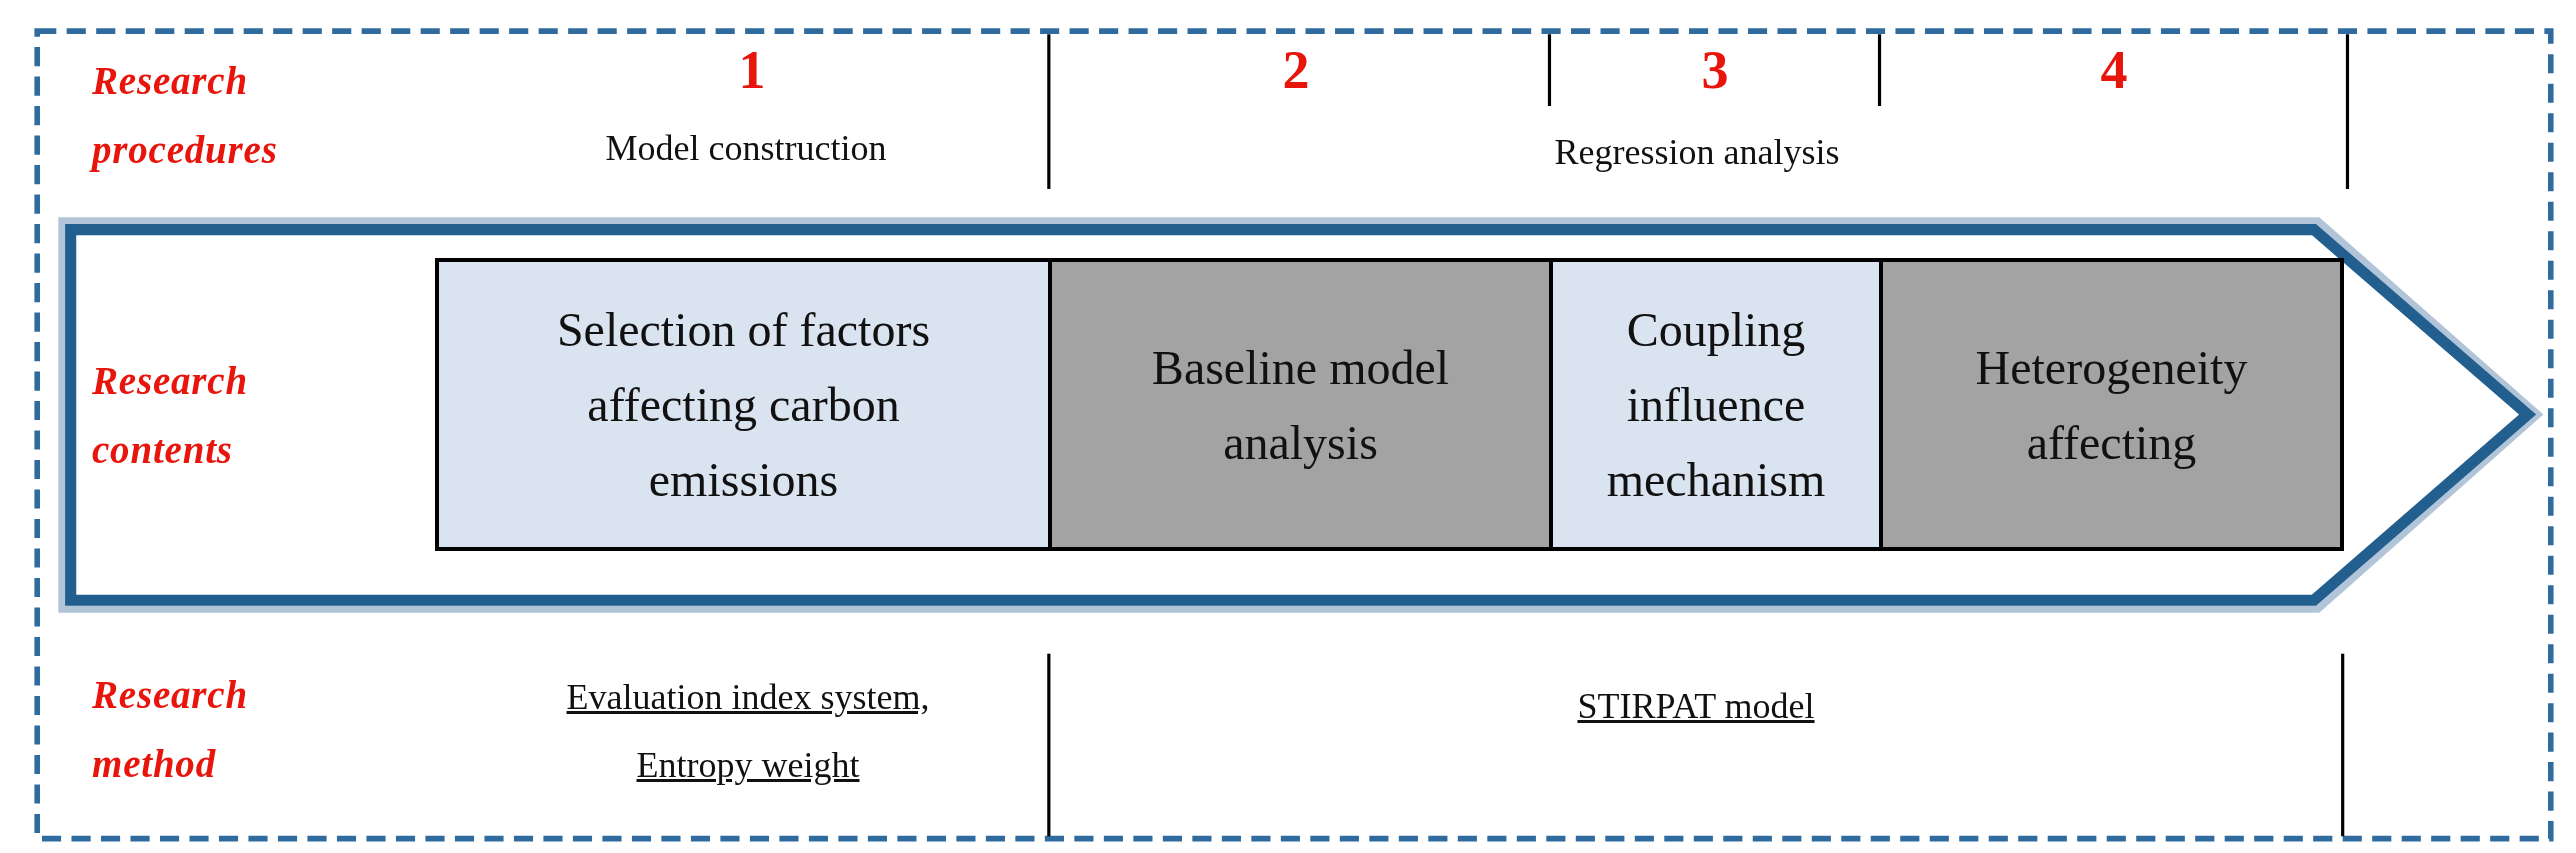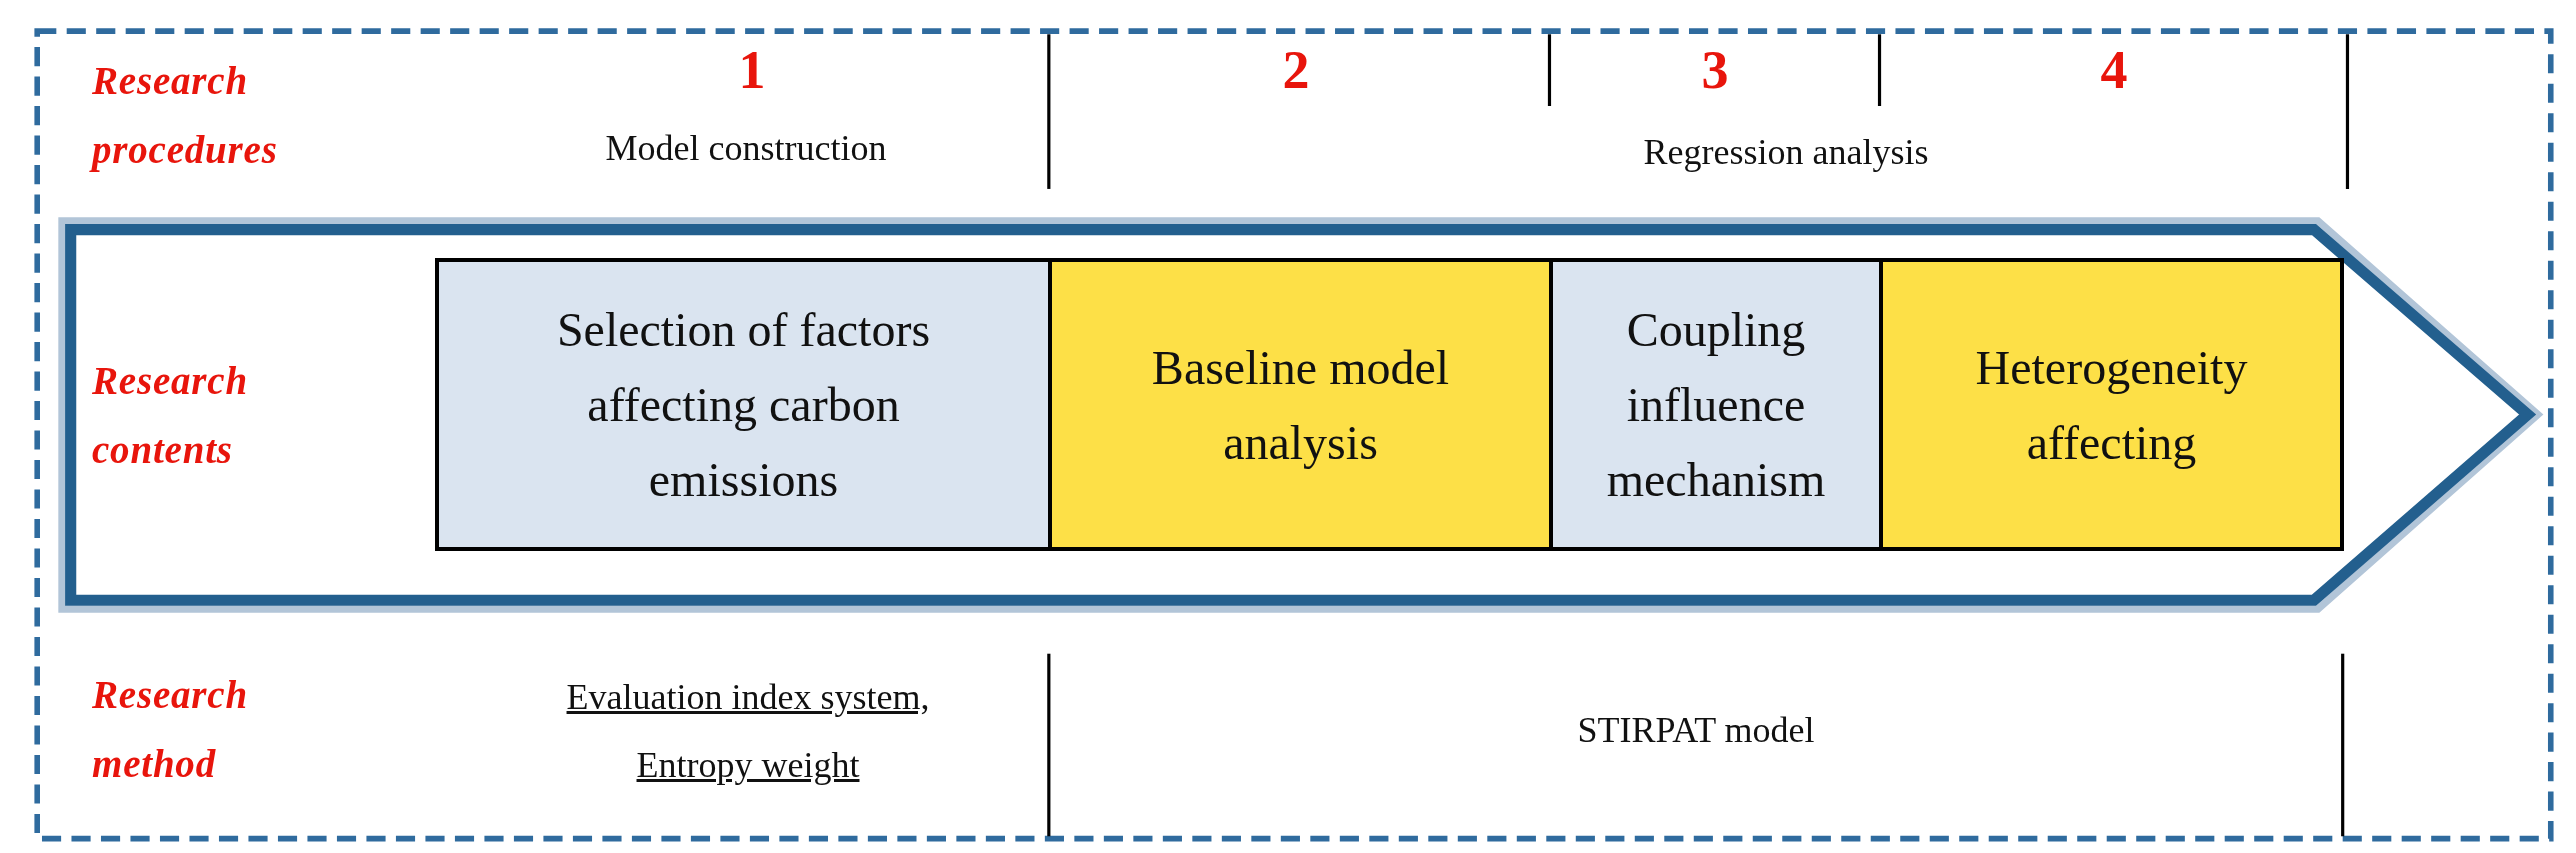--- a/index.html
+++ b/index.html
@@ -48,21 +48,21 @@
     white-space:pre-line;
   }
   .boxes-row{
     position:absolute;
     left:435px;top:258px;width:1909px;height:293px;
     display:flex;
   }
   .cbox{
     box-sizing:border-box;
     border-top:4px solid #000;border-bottom:4px solid #000;border-left:4px solid #000;
-    background:#fde047;
+    background:#a3a3a3;
     display:flex;align-items:center;justify-content:center;
     text-align:center;
     color:var(--text-black);
     font-size:48px;line-height:75px;
     white-space:pre-line;
   }
   .cbox.last{border-right:4px solid #000;}
   .cbox.blue{background:var(--box-fill);}
   .w1{width:613px;} .w2{width:501px;} .w3{width:330px;} .w4{width:465px;}
 </style>
@@ -88,21 +88,21 @@
 
   <div class="red-label" style="top:46px;">Research
 procedures</div>
 
   <div class="step-num" style="left:752px;top:70px;">1</div>
   <div class="step-num" style="left:1296px;top:70px;">2</div>
   <div class="step-num" style="left:1715px;top:70px;">3</div>
   <div class="step-num" style="left:2114px;top:70px;">4</div>
 
   <div class="cell-text" style="left:746px;top:148px;">Model construction</div>
-  <div class="cell-text" style="left:1786px;top:152px;">Regression analysis</div>
+  <div class="cell-text" style="left:1697px;top:152px;">Regression analysis</div>
 
   <div class="red-label" style="top:346px;">Research
 contents</div>
 
   <div class="boxes-row">
     <div class="cbox blue w1">Selection of factors
 affecting carbon
 emissions</div>
     <div class="cbox w2">Baseline model
 analysis</div>
@@ -111,16 +111,16 @@
 mechanism</div>
     <div class="cbox last w4">Heterogeneity
 affecting</div>
   </div>
 
   <div class="red-label" style="top:660px;">Research
 method</div>
 
   <div class="cell-text" style="left:748px;top:731px;line-height:68px;text-decoration:underline;">Evaluation index system,
 Entropy weight</div>
-  <div class="cell-text" style="left:1696px;top:730px;">STIRPAT model</div>
+  <div class="cell-text" style="left:1696px;top:706px;text-decoration:underline;">STIRPAT model</div>
 
 </div>
 
 
 </body></html>

